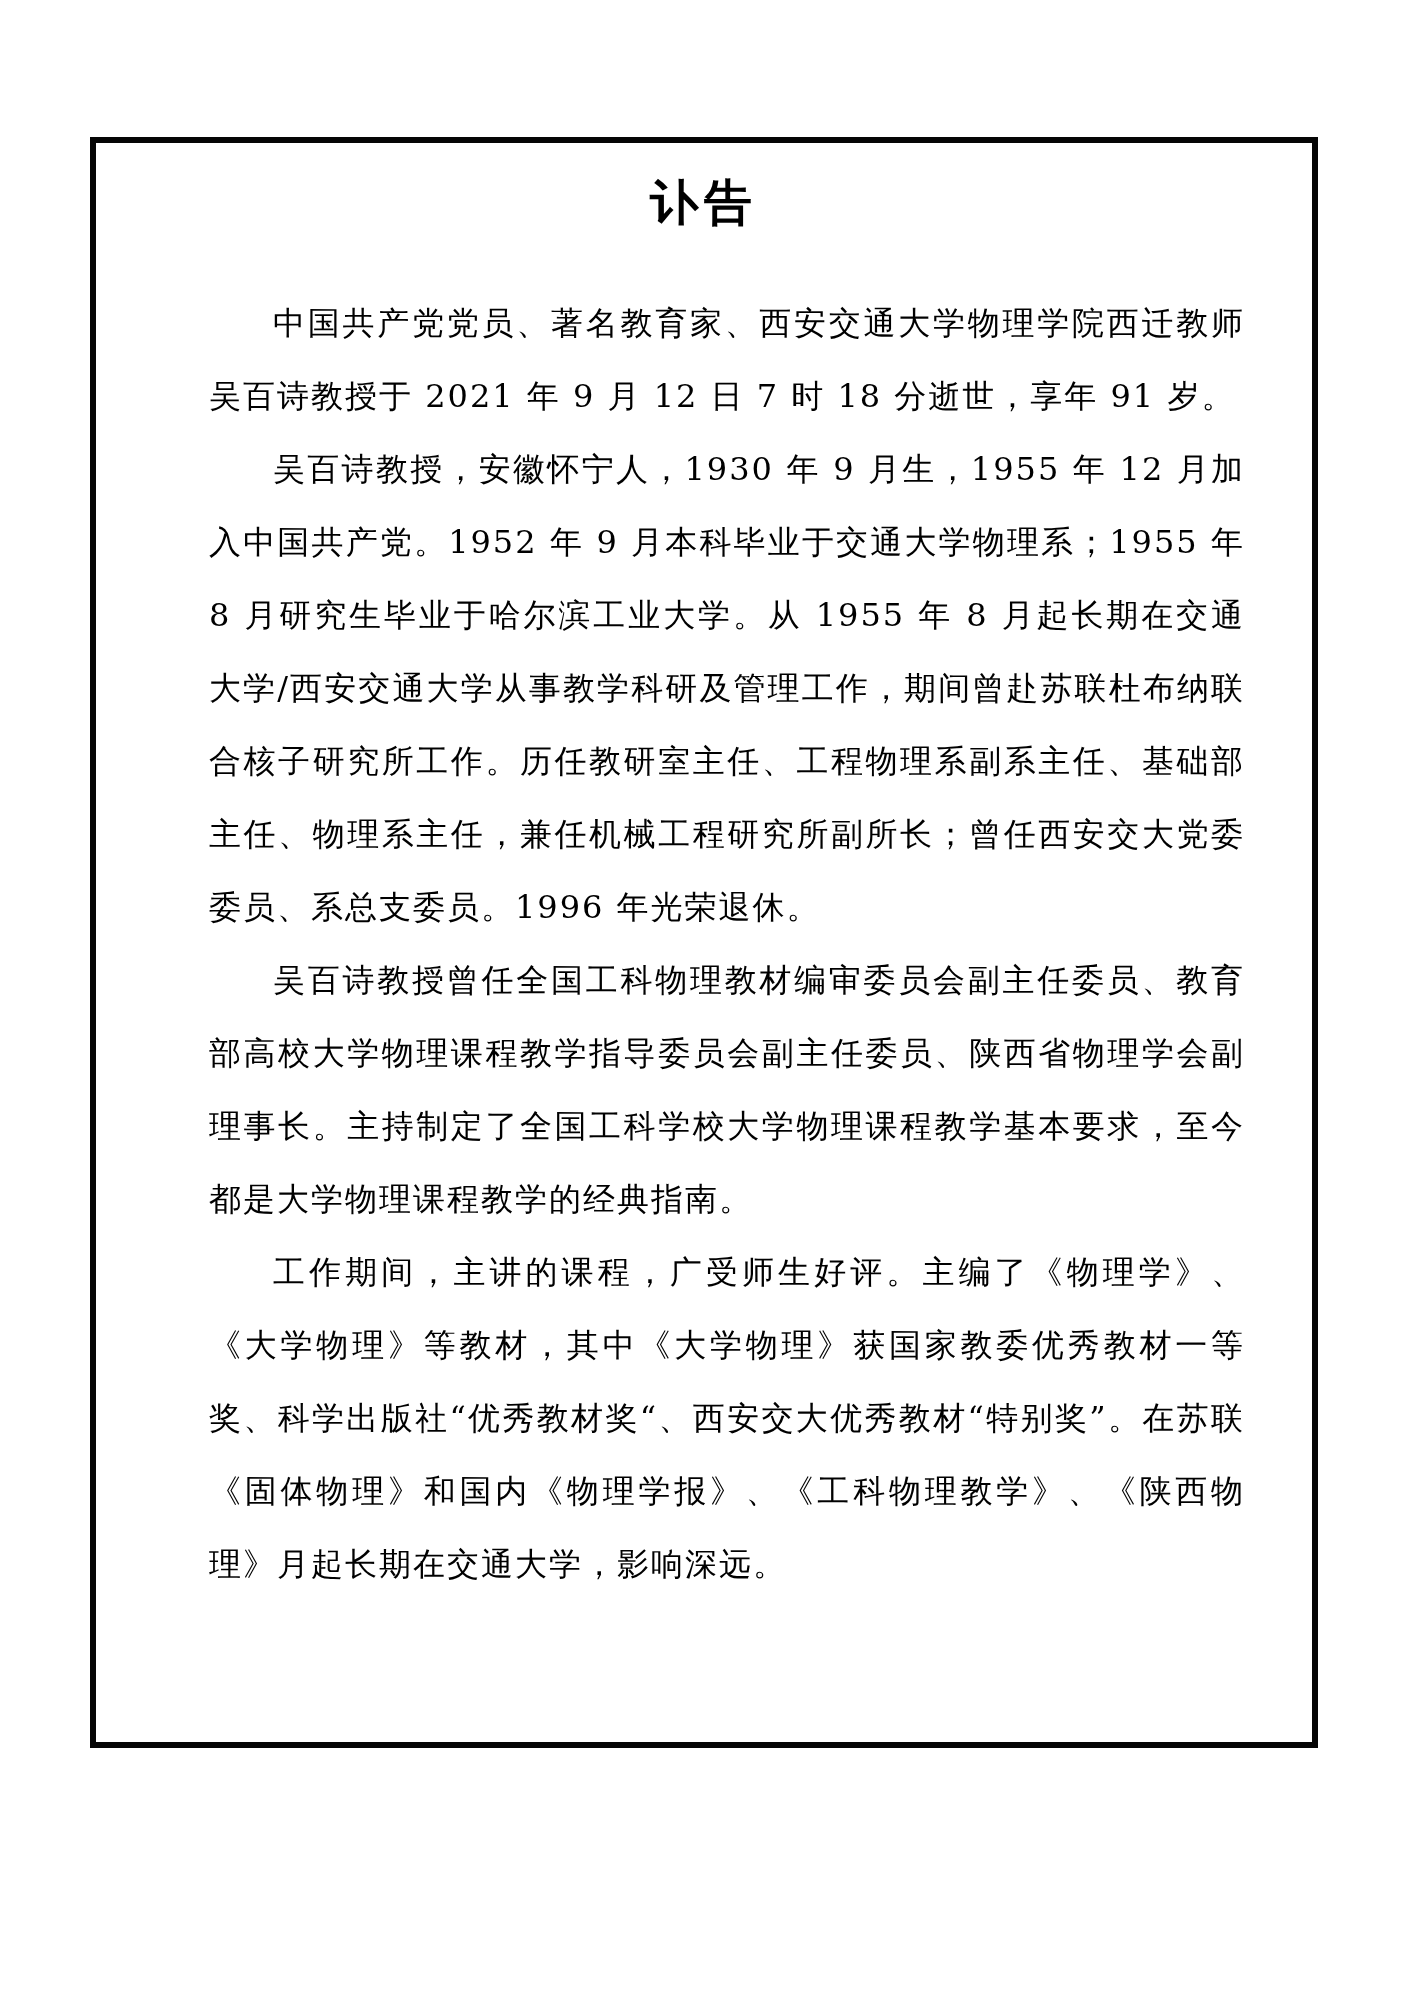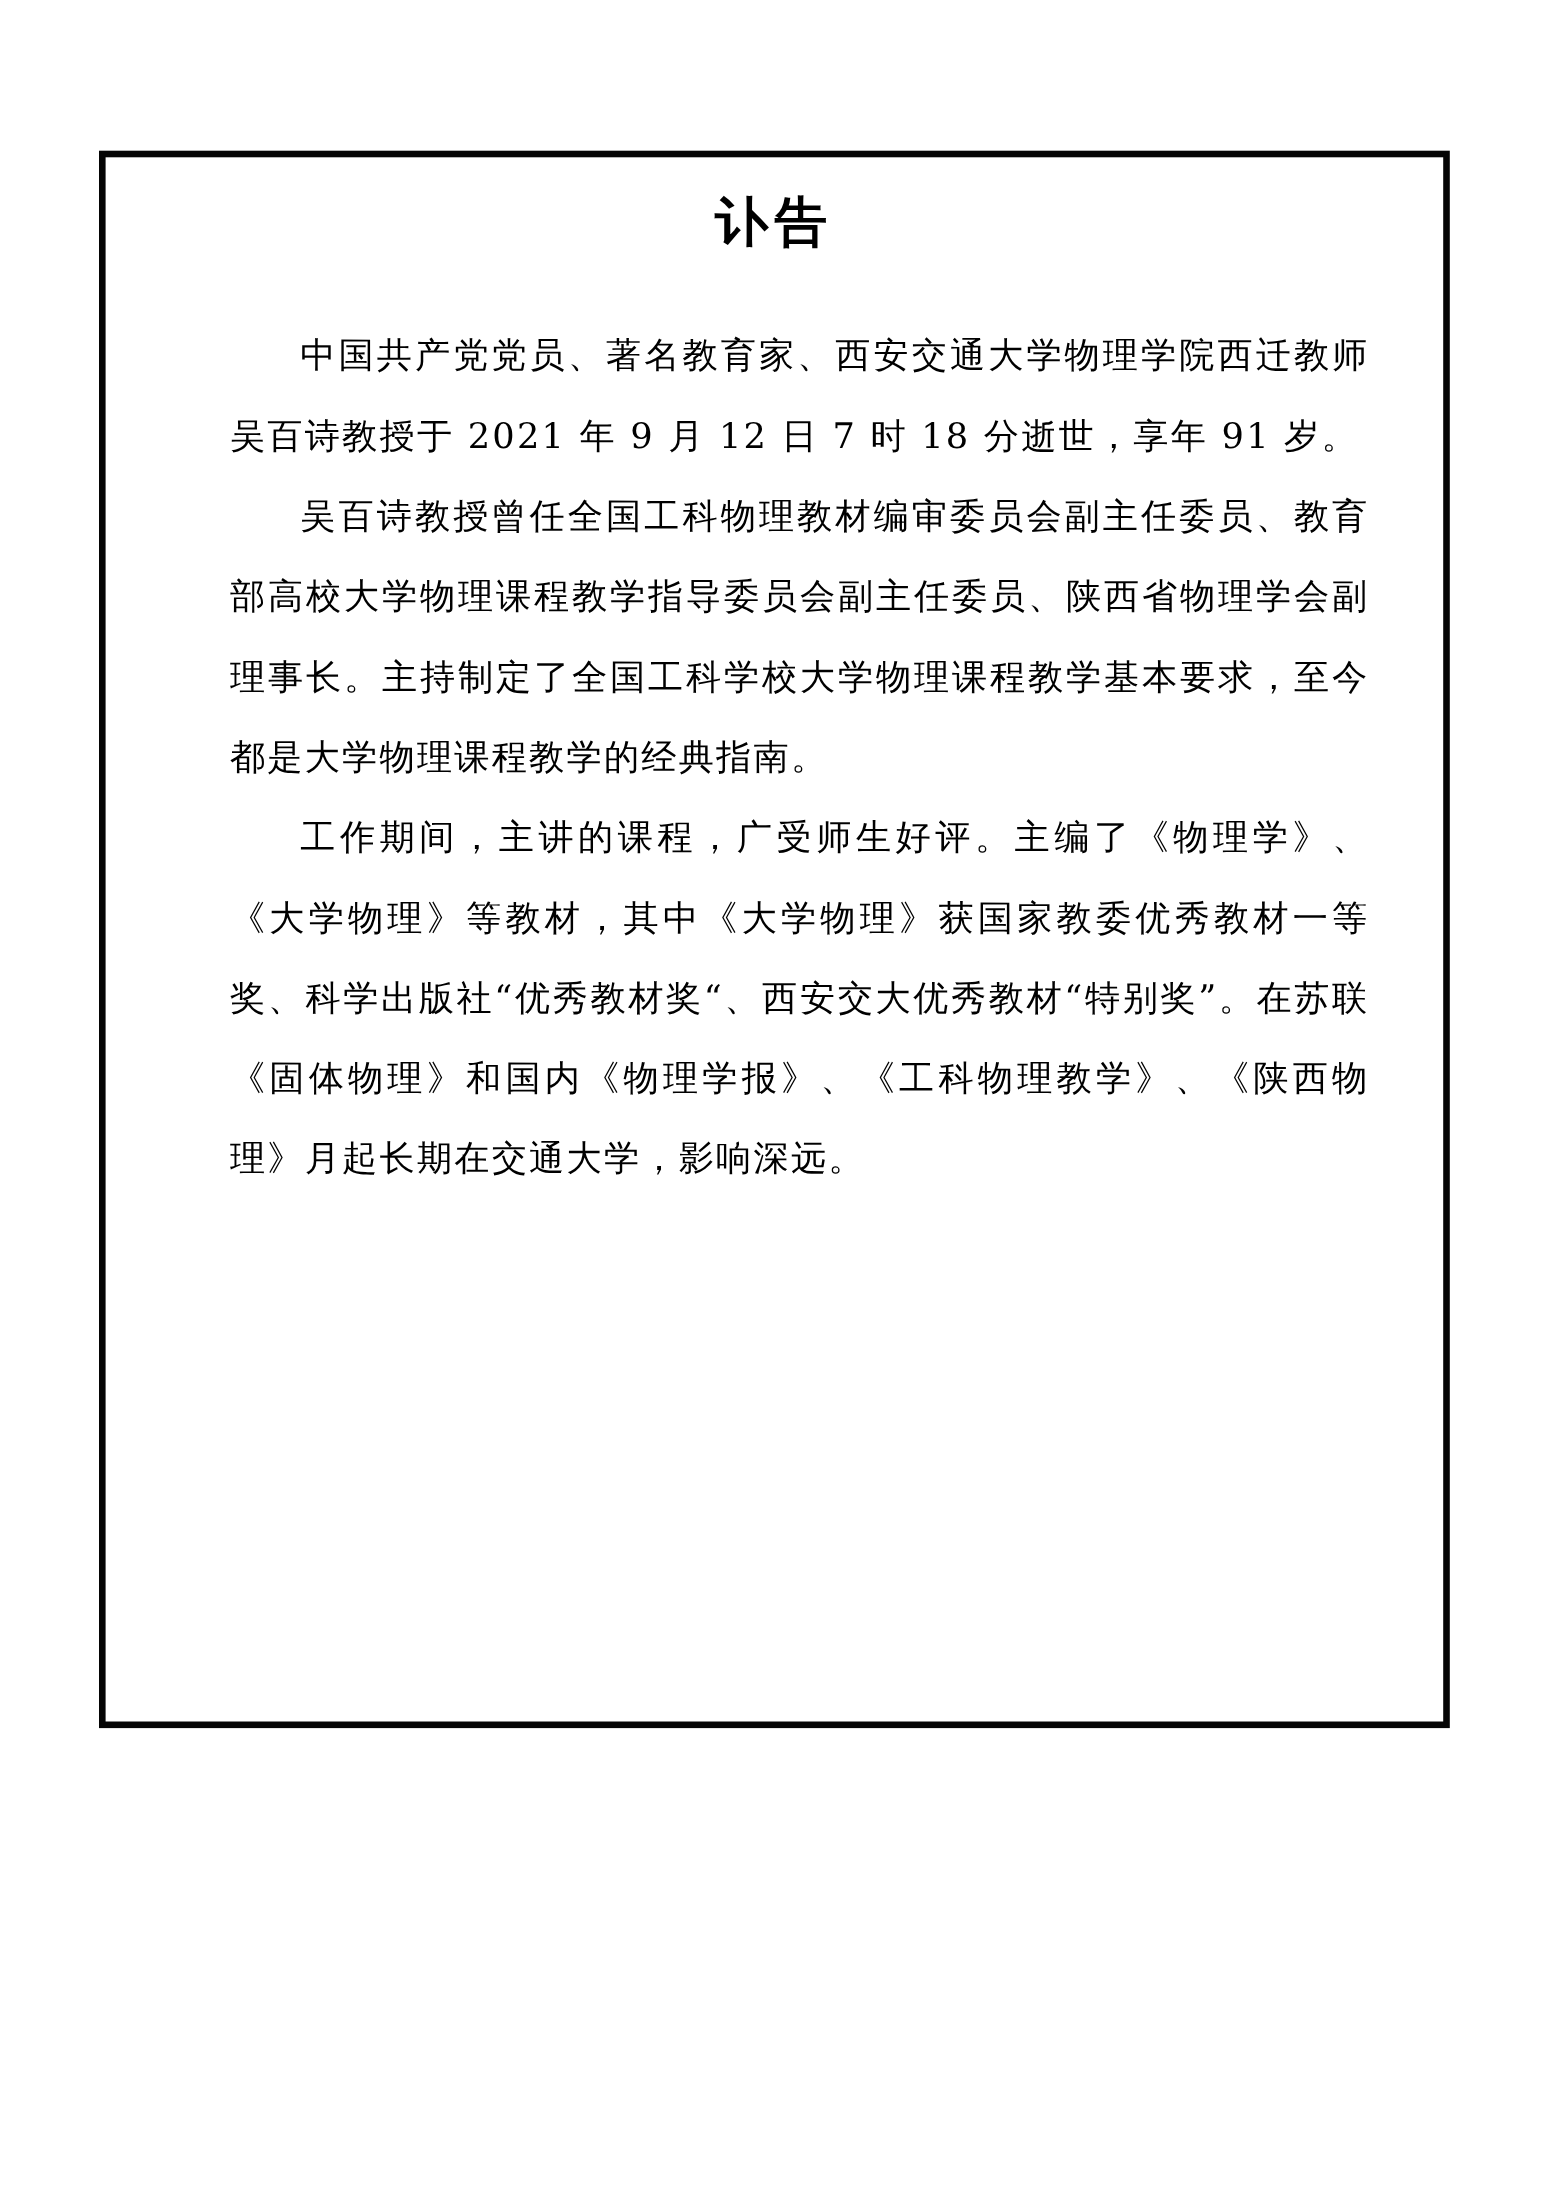--- a/index.html
+++ b/index.html
@@ -14,21 +14,21 @@
     background: #ffffff;
     overflow: hidden;
     font-family: "DejaVu Serif", "Liberation Serif", serif;
     color: #000000;
   }
   .notice-box {
     position: absolute;
     left: 90px;
     top: 137px;
     width: 1228px;
-    height: 1434px;
+    height: 1611px;
     border: 6px solid #050505;
     box-sizing: border-box;
     background: #ffffff;
   }
   .notice-title {
     margin: 0;
     padding-top: 26px;
     text-align: center;
     font-family: "DejaVu Sans", "Liberation Sans", sans-serif;
     font-weight: bold;
@@ -55,17 +55,18 @@
   }
 </style>
 </head>
 <body>
 
 <div class="page">
   <div class="notice-box">
     <h1 class="notice-title">讣告</h1>
     <div class="notice-body">
         <p>中国共产党党员、著名教育家、西安交通大学物理学院西迁教师吴百诗教授于 2021 年 9 月 12 日 7 时 18 分逝世，享年 91 岁。</p>
+        <p>吴百诗教授，安徽怀宁人，1930 年 9 月生，1955 年 12 月加入中国共产党。1952 年 9 月本科毕业于交通大学物理系；1955 年 8 月研究生毕业于哈尔滨工业大学。从 1955 年 8 月起长期在交通大学/西安交通大学从事教学科研及管理工作，期间曾赴苏联杜布纳联合核子研究所工作。历任教研室主任、工程物理系副系主任、基础部主任、物理系主任，兼任机械工程研究所副所长；曾任西安交大党委委员、系总支委员。1996 年光荣退休。</p>
         <p>吴百诗教授曾任全国工科物理教材编审委员会副主任委员、教育部高校大学物理课程教学指导委员会副主任委员、陕西省物理学会副理事长。主持制定了全国工科学校大学物理课程教学基本要求，至今都是大学物理课程教学的经典指南。</p>
         <p>工作期间，主讲的课程，广受师生好评。主编了《物理学》、《大学物理》等教材，其中《大学物理》获国家教委优秀教材一等奖、科学出版社“优秀教材奖“、西安交大优秀教材“特别奖”。在苏联《固体物理》和国内《物理学报》、《工科物理教学》、《陕西物理》月起长期在交通大学，影响深远。</p>
       </div>
   </div>
 </div>
 
 </body></html>

